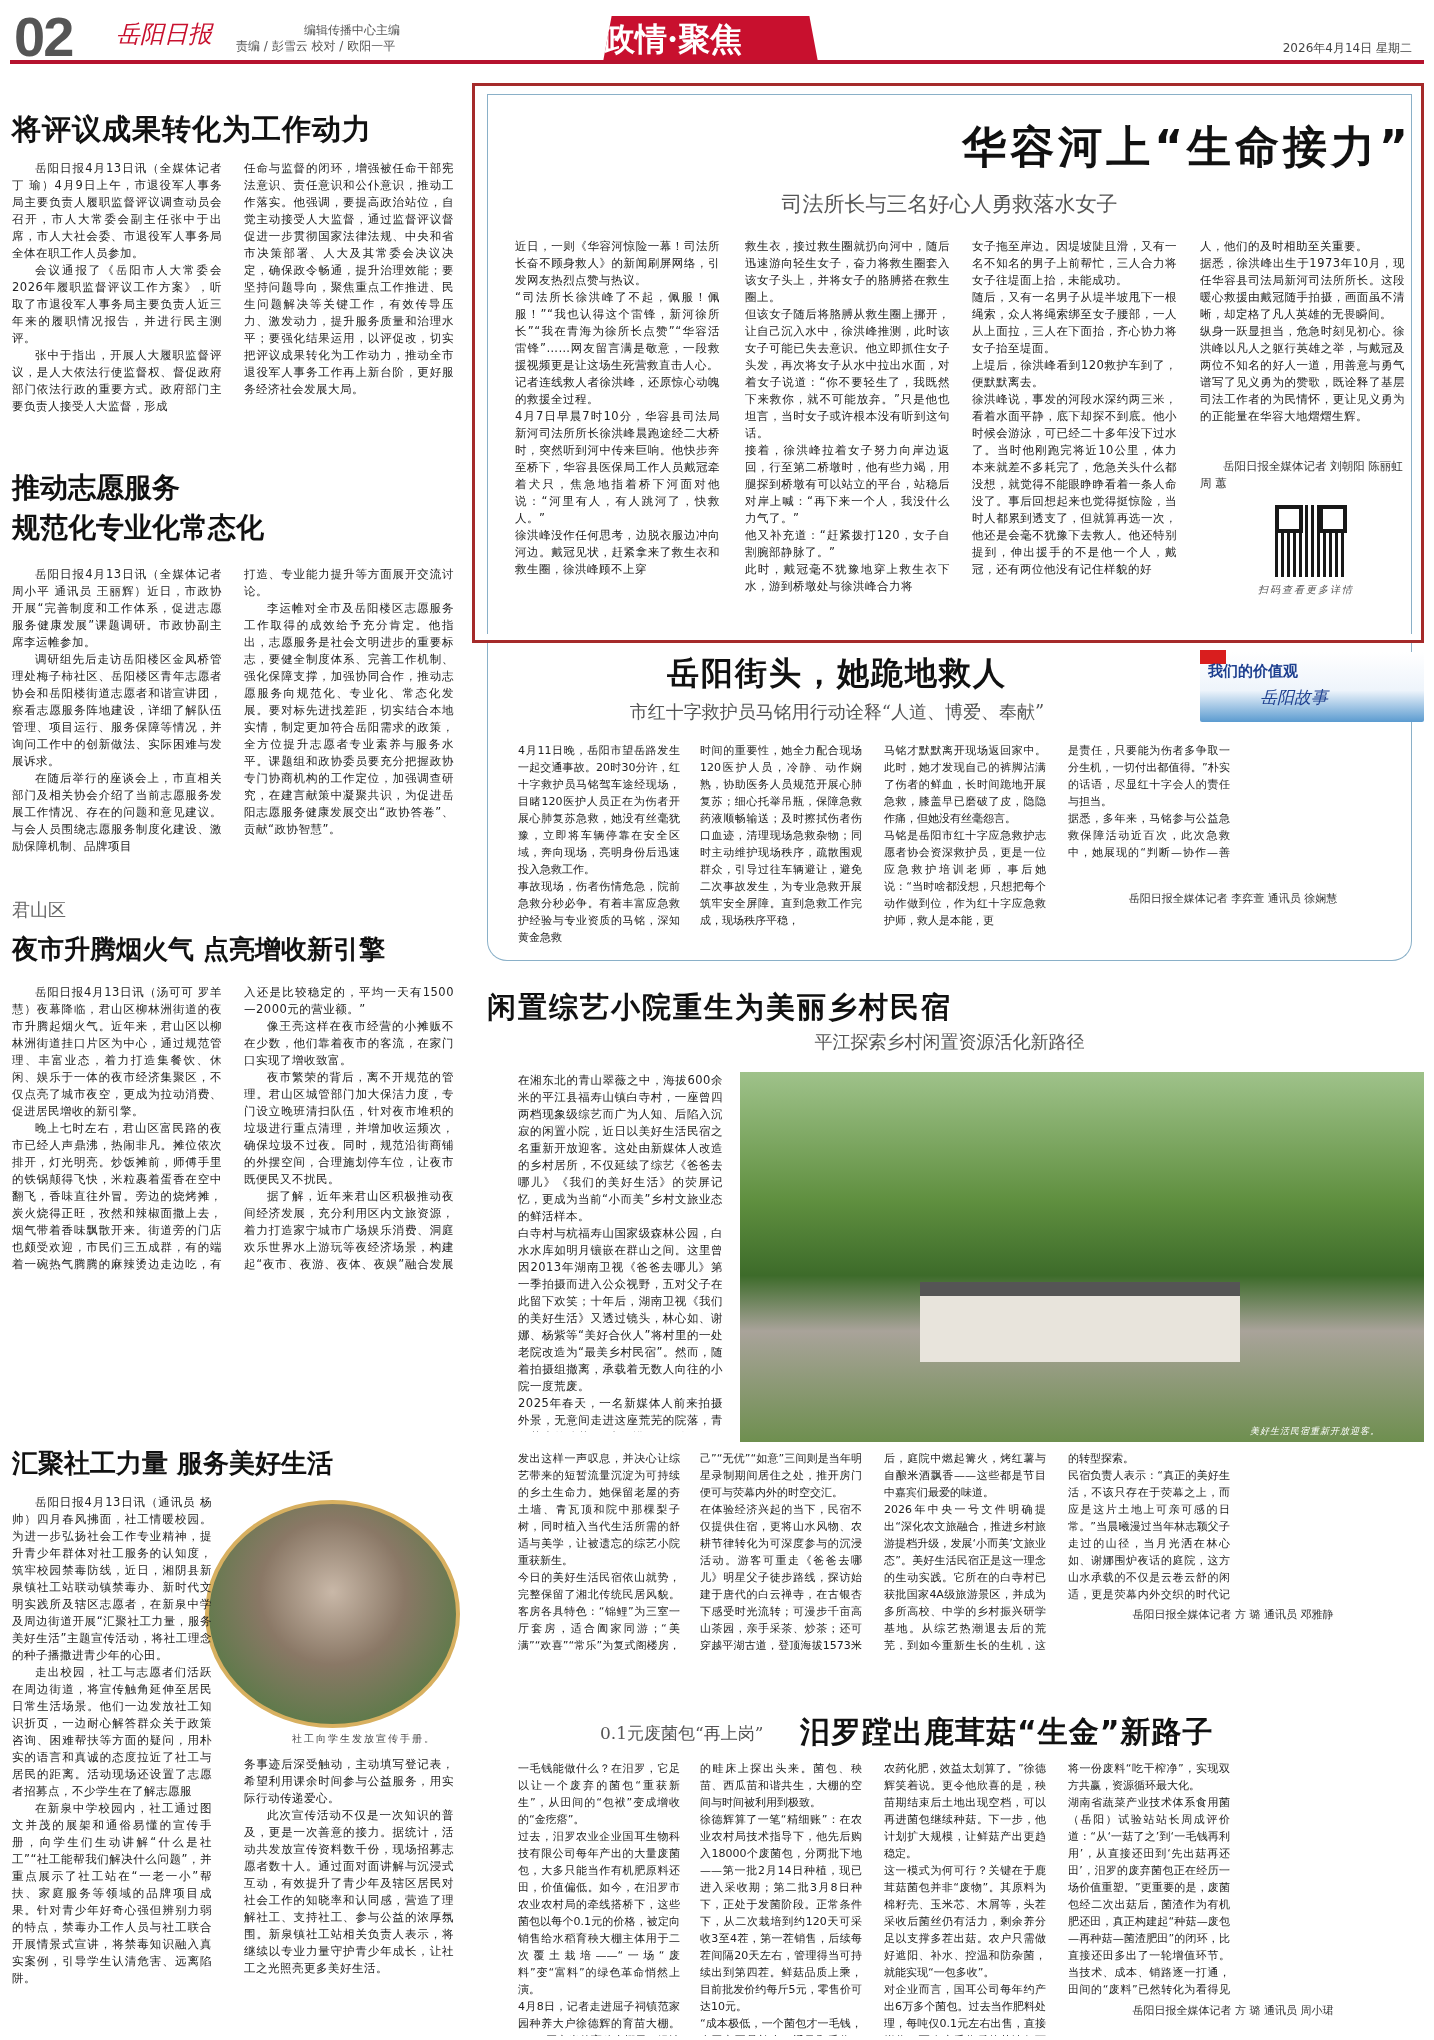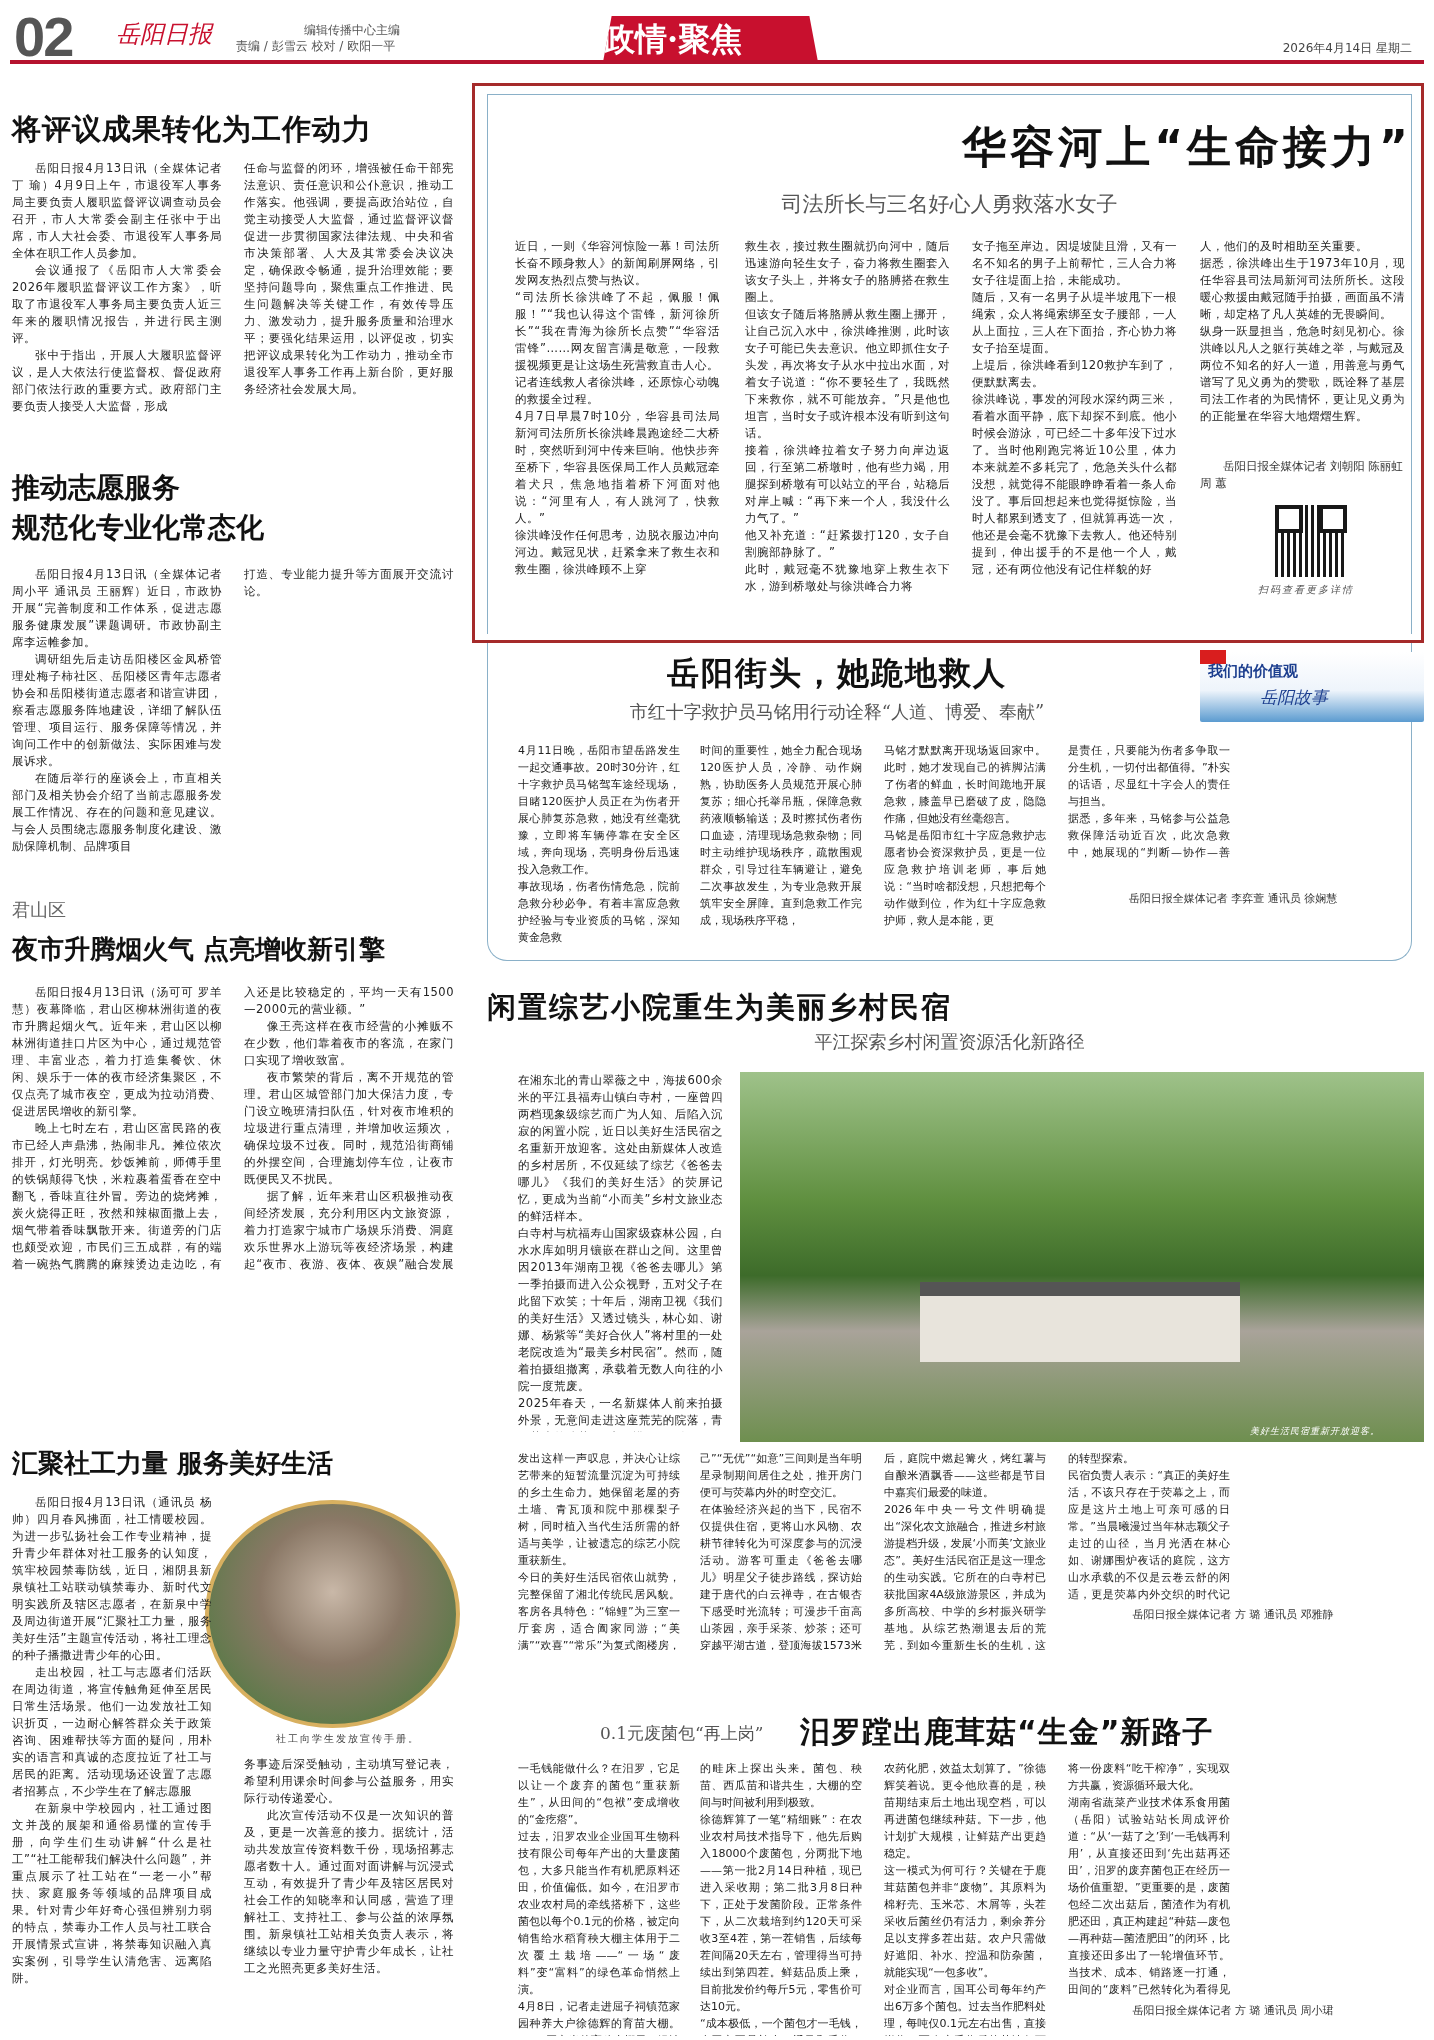--- a/index.html
+++ b/index.html
@@ -58,39 +58,40 @@
   <div>推动志愿服务</div>
   <div>规范化专业化常态化</div>
 </div>
 <div class="abs col" style="left:12px;top:566px;width:210px">
   <p>岳阳日报4月13日讯（全媒体记者 周小平 通讯员 王丽辉）近日，市政协开展“完善制度和工作体系，促进志愿服务健康发展”课题调研。市政协副主席李运帷参加。</p>
   <p>调研组先后走访岳阳楼区金凤桥管理处梅子柿社区、岳阳楼区青年志愿者协会和岳阳楼街道志愿者和谐宣讲团，察看志愿服务阵地建设，详细了解队伍管理、项目运行、服务保障等情况，并询问工作中的创新做法、实际困难与发展诉求。</p>
   <p>在随后举行的座谈会上，市直相关部门及相关协会介绍了当前志愿服务发展工作情况、存在的问题和意见建议。与会人员围绕志愿服务制度化建设、激励保障机制、品牌项目</p>
 </div>
 <div class="abs col" style="left:244px;top:566px;width:210px">
   <div>打造、专业能力提升等方面展开交流讨论。</div>
+  <p>李运帷对全市及岳阳楼区志愿服务工作取得的成效给予充分肯定。他指出，志愿服务是社会文明进步的重要标志，要健全制度体系、完善工作机制、强化保障支撑，加强协同合作，推动志愿服务向规范化、专业化、常态化发展。要对标先进找差距，切实结合本地实情，制定更加符合岳阳需求的政策，全方位提升志愿者专业素养与服务水平。课题组和政协委员要充分把握政协专门协商机构的工作定位，加强调查研究，在建言献策中凝聚共识，为促进岳阳志愿服务健康发展交出“政协答卷”、贡献“政协智慧”。</p>
 </div>
 
 <div class="abs sub" style="left:12px;top:898px;font-size:18px;color:#666">君山区</div>
 <div class="abs h1" style="left:12px;top:932px;font-size:26px">夜市升腾烟火气 点亮增收新引擎</div>
 <div class="abs col" style="left:12px;top:984px;width:210px;height:288px;overflow:hidden">
   <p>岳阳日报4月13日讯（汤可可 罗羊慧）夜幕降临，君山区柳林洲街道的夜市升腾起烟火气。近年来，君山区以柳林洲街道挂口片区为中心，通过规范管理、丰富业态，着力打造集餐饮、休闲、娱乐于一体的夜市经济集聚区，不仅点亮了城市夜空，更成为拉动消费、促进居民增收的新引擎。</p>
   <p>晚上七时左右，君山区富民路的夜市已经人声鼎沸，热闹非凡。摊位依次排开，灯光明亮。炒饭摊前，师傅手里的铁锅颠得飞快，米粒裹着蛋香在空中翻飞，香味直往外冒。旁边的烧烤摊，炭火烧得正旺，孜然和辣椒面撒上去，烟气带着香味飘散开来。街道旁的门店也颇受欢迎，市民们三五成群，有的端着一碗热气腾腾的麻辣烫边走边吃，有的围坐在烧烤摊前谈笑风生。</p>
 
 </div>
 <div class="abs col" style="left:244px;top:984px;width:210px;height:288px;overflow:hidden">
   <div>入还是比较稳定的，平均一天有1500—2000元的营业额。”</div>
   <p>像王亮这样在夜市经营的小摊贩不在少数，他们靠着夜市的客流，在家门口实现了增收致富。</p>
   <p>夜市繁荣的背后，离不开规范的管理。君山区城管部门加大保洁力度，专门设立晚班清扫队伍，针对夜市堆积的垃圾进行重点清理，并增加收运频次，确保垃圾不过夜。同时，规范沿街商铺的外摆空间，合理施划停车位，让夜市既便民又不扰民。</p>
   <p>据了解，近年来君山区积极推动夜间经济发展，充分利用区内文旅资源，着力打造家宁城市广场娱乐消费、洞庭欢乐世界水上游玩等夜经济场景，构建起“夜市、夜游、夜体、夜娱”融合发展的夜经济结构，实现了游客数量与旅游收入的双增长。柳林洲街道作为君山区中心城区，夜市繁荣不仅丰富了市民的夜间消费选择，更让越来越多的本地居民实现了“家门口创业”。夜色渐深，升腾的烟火气里，有市民对美好生活的向往，也有摊主们实实在在的增收喜悦。</p>
 </div>
 
 <div class="abs h1" style="left:12px;top:1446px;font-size:26px">汇聚社工力量 服务美好生活</div>
 <div class="abs photo-social" style="left:205px;top:1500px;width:255px;height:228px"></div>
-<div class="abs" style="left:276px;top:1732px;font-size:10px;color:#444;letter-spacing:2px;font-family:Liberation Sans, sans-serif">社工向学生发放宣传手册。</div>
+<div class="abs" style="left:292px;top:1732px;font-size:10px;color:#444;letter-spacing:2px;font-family:Liberation Sans, sans-serif">社工向学生发放宣传手册。</div>
 <div class="abs col" style="left:12px;top:1494px;width:200px;height:540px;overflow:hidden">
   <p>岳阳日报4月13日讯（通讯员 杨 帅）四月春风拂面，社工情暖校园。为进一步弘扬社会工作专业精神，提升青少年群体对社工服务的认知度，筑牢校园禁毒防线，近日，湘阴县新泉镇社工站联动镇禁毒办、新时代文明实践所及辖区志愿者，在新泉中学及周边街道开展“汇聚社工力量，服务美好生活”主题宣传活动，将社工理念的种子播撒进青少年的心田。</p>
   <p>走出校园，社工与志愿者们活跃在周边街道，将宣传触角延伸至居民日常生活场景。他们一边发放社工知识折页，一边耐心解答群众关于政策咨询、困难帮扶等方面的疑问，用朴实的语言和真诚的态度拉近了社工与居民的距离。活动现场还设置了志愿者招募点，不少学生在了解志愿服</p>
   <p>在新泉中学校园内，社工通过图文并茂的展架和通俗易懂的宣传手册，向学生们生动讲解“什么是社工”“社工能帮我们解决什么问题”，并重点展示了社工站在“一老一小”帮扶、家庭服务等领域的品牌项目成果。针对青少年好奇心强但辨别力弱的特点，禁毒办工作人员与社工联合开展情景式宣讲，将禁毒知识融入真实案例，引导学生认清危害、远离陷阱。</p>
 </div>
 <div class="abs col" style="left:244px;top:1756px;width:210px;height:280px;overflow:hidden">
   <div>务事迹后深受触动，主动填写登记表，希望利用课余时间参与公益服务，用实际行动传递爱心。</div>
   <p>此次宣传活动不仅是一次知识的普及，更是一次善意的接力。据统计，活动共发放宣传资料数千份，现场招募志愿者数十人。通过面对面讲解与沉浸式互动，有效提升了青少年及辖区居民对社会工作的知晓率和认同感，营造了理解社工、支持社工、参与公益的浓厚氛围。新泉镇社工站相关负责人表示，将继续以专业力量守护青少年成长，让社工之光照亮更多美好生活。</p>
 </div>
 

